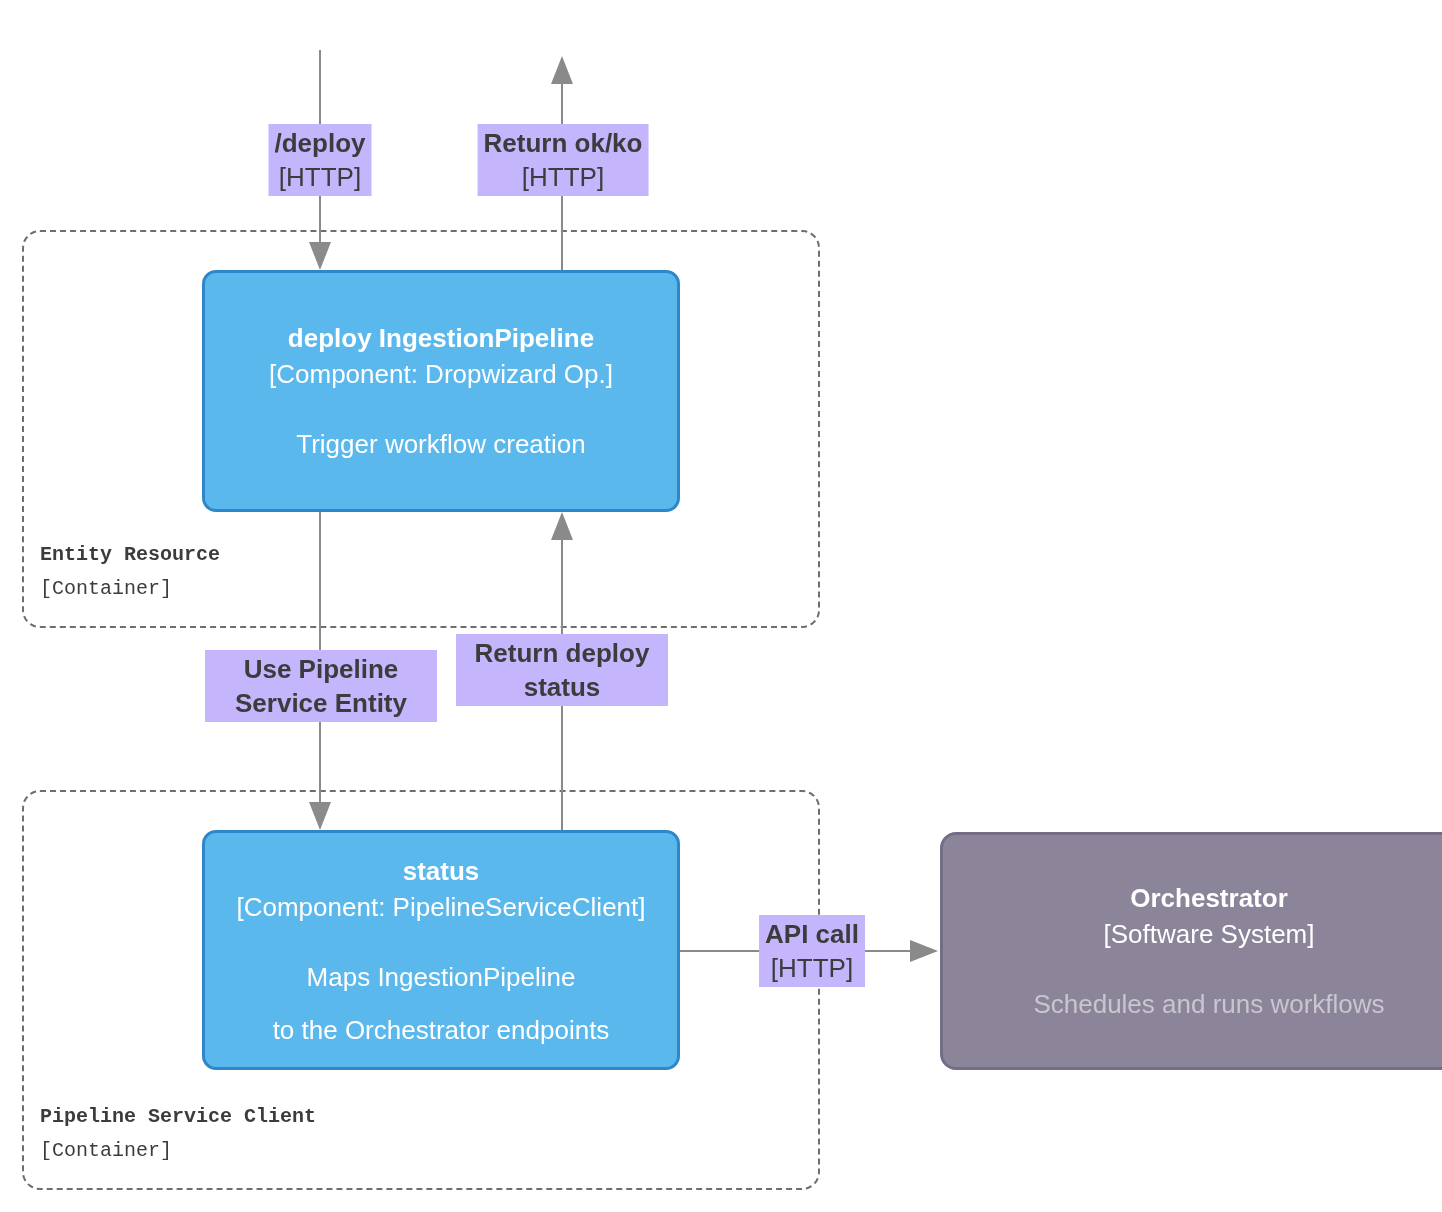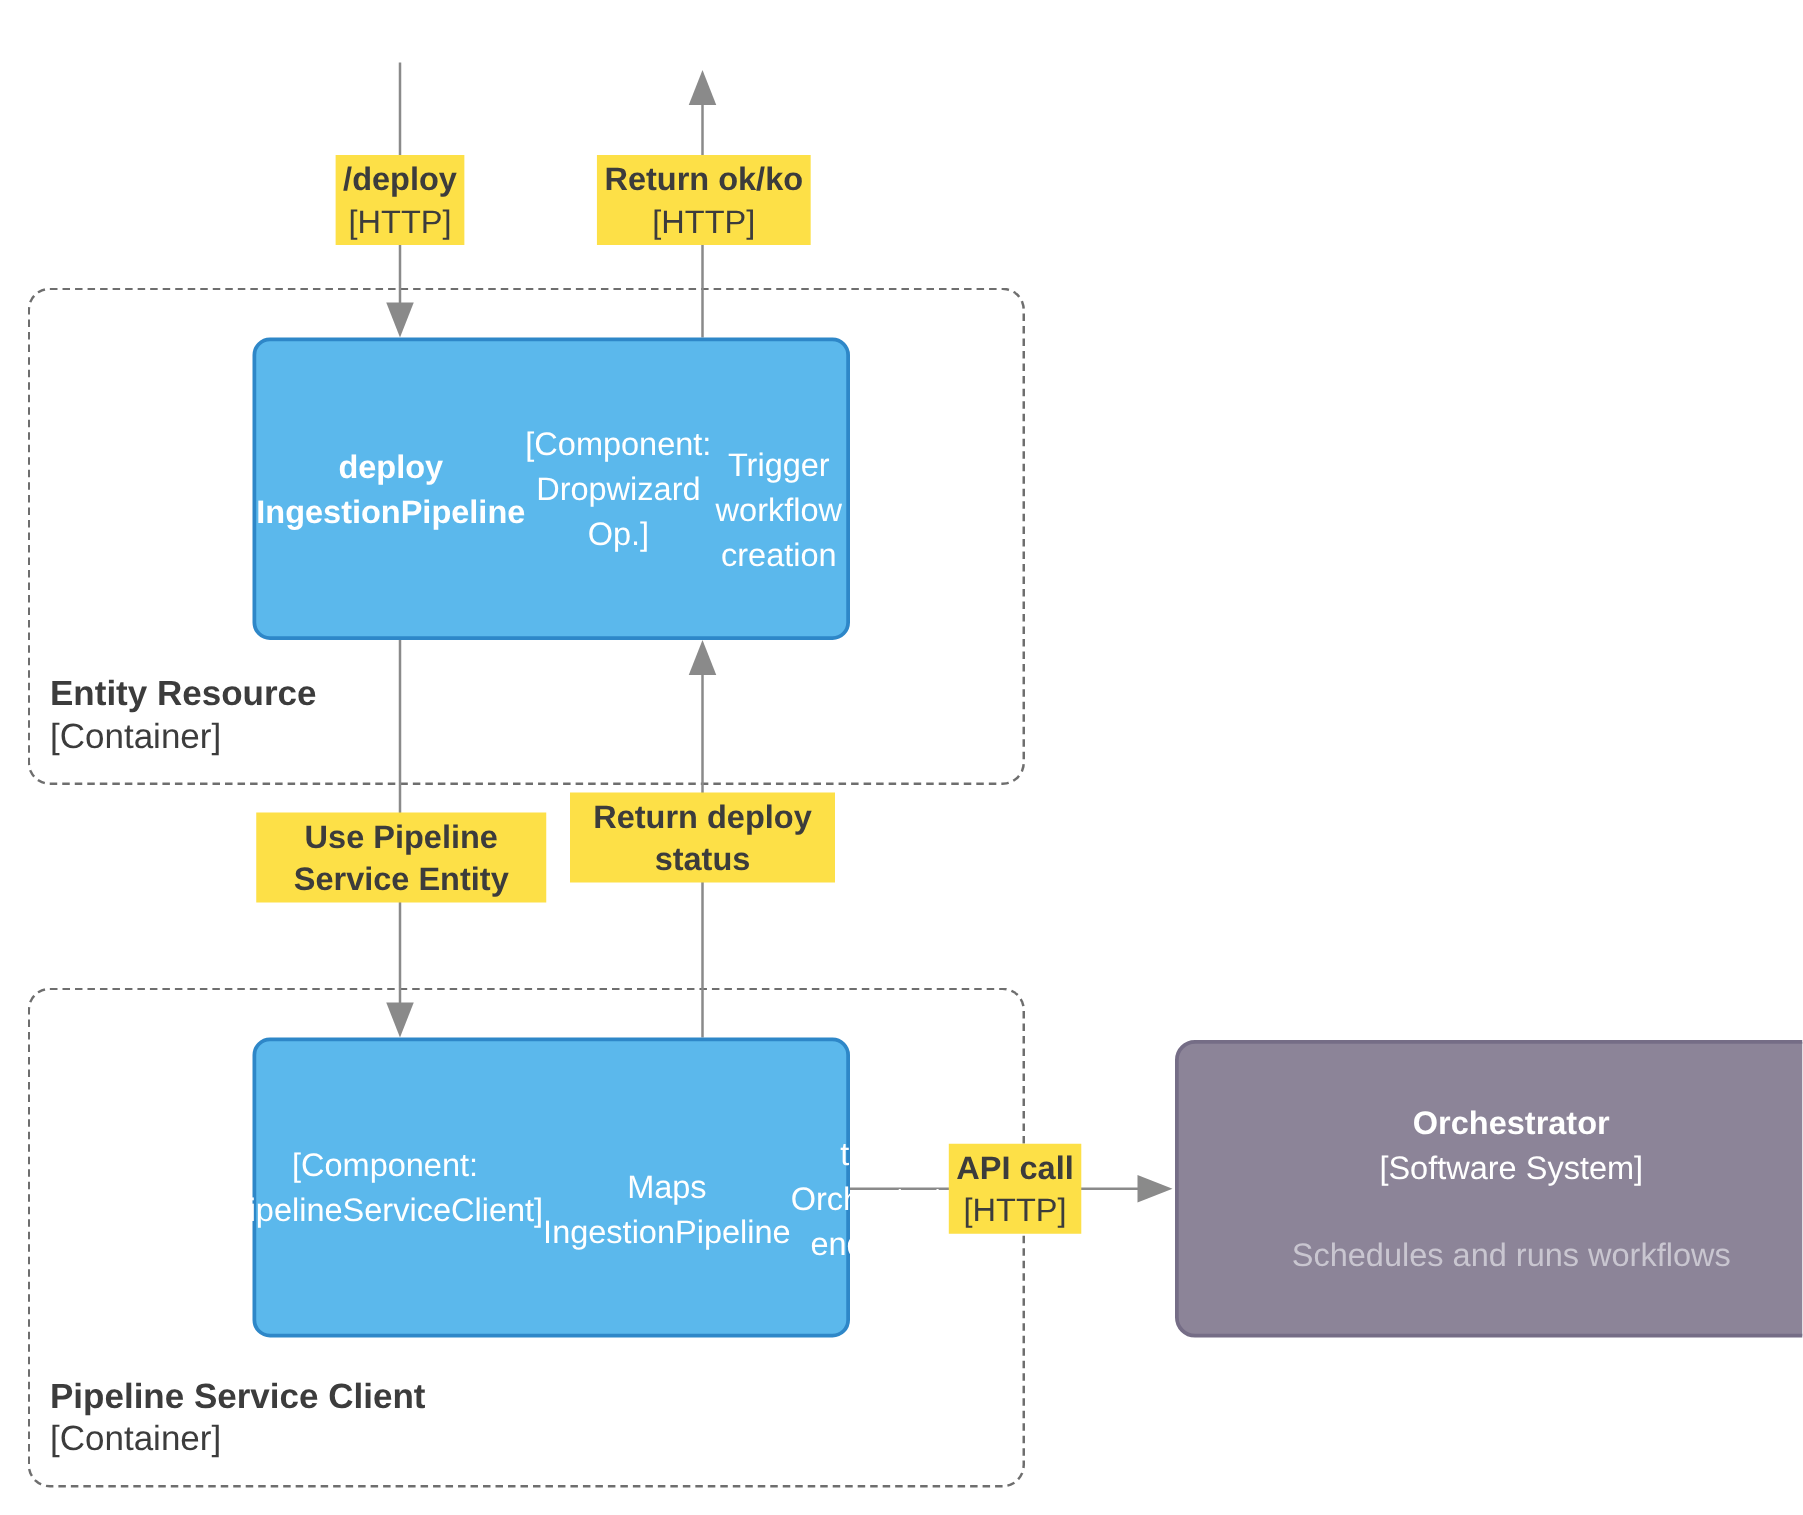--- a/index.html
+++ b/index.html
@@ -16,56 +16,56 @@
   html,body{margin:0;padding:0;background:#fff;}
   body{font-family:"Liberation Sans", sans-serif;}
   .canvas{
     position:relative;width:1442px;height:1212px;background:#fff;overflow:hidden;
   }
   
   .container-box{
     position:absolute;border:2px dashed var(--container_border);
     border-radius:18px;box-sizing:border-box;z-index:1;background:transparent;
   }
-  .container-label{position:absolute;left:16px;bottom:20px;line-height:34px;color:var(--label_text);font-size:28px;}
+  .container-label{position:absolute;left:16px;bottom:20px;line-height:34px;color:var(--label_text);font-size:20px;font-family:Liberation Mono, monospace;}
   .container-title{font-weight:bold;}
   .container-subtitle{font-weight:normal;}
 
   
   svg.edges{position:absolute;left:0;top:0;z-index:2;}
   .rel-line{stroke:var(--arrow);stroke-width:2;}
   .rel-head{fill:var(--arrow);stroke:none;}
 
   
   .component{
     position:absolute;box-sizing:border-box;z-index:3;
     background:var(--component_fill);border:3px solid var(--component_border);
     border-radius:14px;color:var(--component_text);
-    display:flex;flex-direction:row;align-items:center;justify-content:center;
+    display:flex;flex-direction:column;align-items:center;justify-content:center;
     text-align:center;font-size:26px;line-height:36px;
   }
   .comp-title{font-weight:bold;}
   .comp-meta{font-weight:normal;}
   .comp-desc{margin-top:34px;}
   .comp-desc2{margin-top:17px;}
 
   
   .external{
     position:absolute;box-sizing:border-box;z-index:3;
     background:var(--external_fill);border:3px solid var(--external_border);
     border-radius:16px;color:var(--component_text);
     display:flex;flex-direction:column;align-items:center;justify-content:center;
     text-align:center;font-size:26px;line-height:36px;
   }
   .external .comp-desc{color:var(--external_desc_text);}
 
   
   .rel-label{
     position:absolute;z-index:4;transform:translateX(-50%);
-    background:#fde047;text-align:center;font-size:26px;line-height:34px;
+    background:#c4b5fd;text-align:center;font-size:26px;line-height:34px;
     color:var(--label_text);padding:2px 6px;
   }
   .rel-label.mid{transform:translate(-50%,-50%);}
   .rel-desc{font-weight:bold;}
   .rel-tech{font-weight:normal;}
   .w220{width:220px;}
   .w200{width:200px;}
 </style>
 </head>
 <body>

